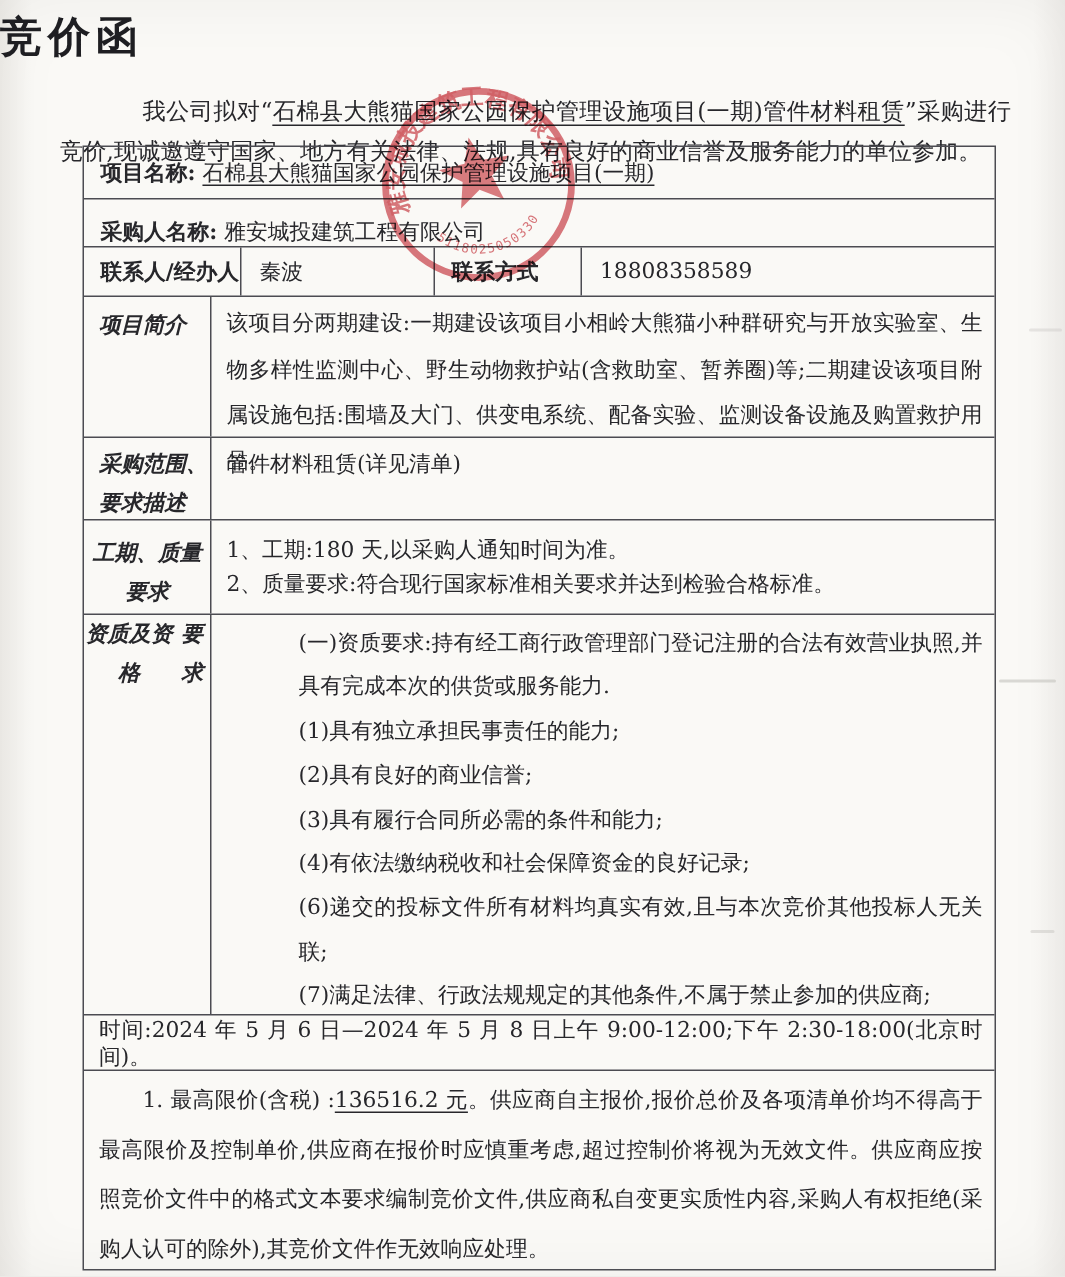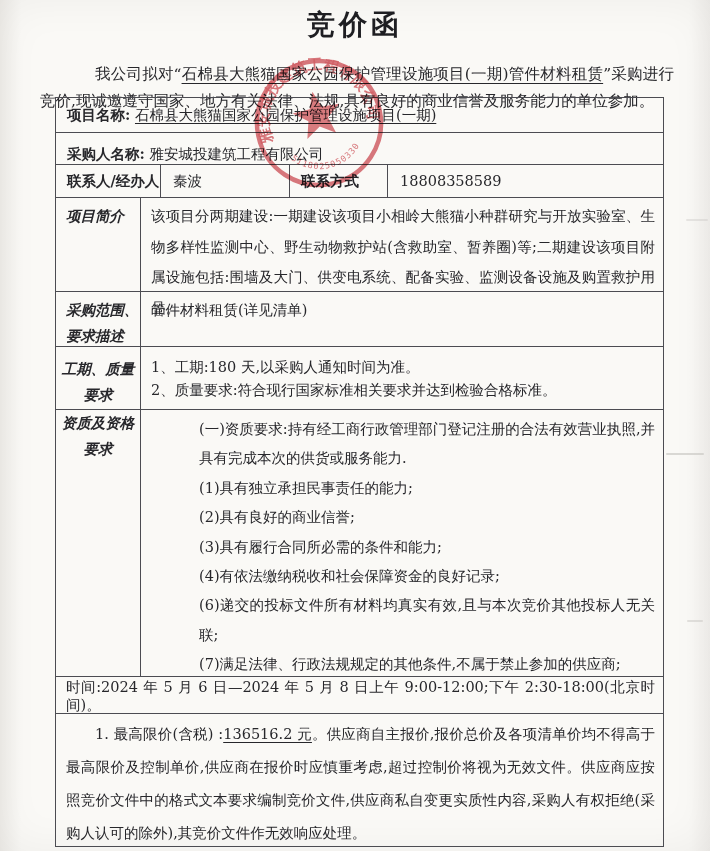--- a/index.html
+++ b/index.html
@@ -9,21 +9,21 @@
     font-family:"DejaVu Serif","Liberation Serif",serif;
     color:#2a2a2e;
   }
   .page{
     position:relative;width:710px;height:851px;overflow:hidden;
     background:linear-gradient(90deg,#efEDe9 0%,#faf9f6 3%,#faf9f6 97%,#f1efec 100%);
     box-shadow:inset 0 0 45px rgba(0,0,0,0.05);
   }
   .doc-title{
     position:absolute;top:6px;left:0;width:100%;
-    text-align:center;font-size:28px;font-weight:bold;letter-spacing:4px;
+    font-size:28px;font-weight:bold;letter-spacing:4px;
     color:#1e1e22;
   }
   .intro{
     position:absolute;top:45px;left:40px;width:634px;
     font-size:15.5px;line-height:27.5px;text-align:justify;
     text-indent:55px;color:#27272b;
   }
   .u{text-decoration:underline;text-underline-offset:4px;}
   .u2{text-decoration:underline;text-underline-offset:3px;}
 
@@ -55,21 +55,21 @@
   .r4{height:94px;}
   .r4 .lblcol{padding-top:9px;padding-left:10px;}
   .r4 .content{line-height:30.5px;padding-top:3px;}
   .r5{height:55px;}
   .r5 .lblcol{padding-top:5px;padding-left:10px;line-height:26px;}
   .r5 .content{padding-top:5px;line-height:26px;}
   .r6{height:63px;}
   .r6 .lblcol{text-align:center;padding-top:9px;line-height:26px;}
   .r6 .content{padding-top:9px;line-height:23px;}
   .r7{height:267px;}
-  .r7 .lblcol{display:flex;flex-direction:column;text-align:center;line-height:26px;}
+  .r7 .lblcol{display:flex;text-align:center;line-height:26px;}
   .r7 .content{padding-top:5px;}
   .r7 .qitem{line-height:29.4px;margin-left:48px;}
   .r8{height:37px;}
   .r8 .lblcol{padding-left:8px;line-height:18px;padding-top:1px;}
   .r8 .content{line-height:18px;padding-top:1px;}
   .r9{height:133px;}
   .r9 .lblcol{display:flex;align-items:center;justify-content:center;text-align:center;}
   .r9 .content{padding-top:4px;line-height:33px;text-indent:2em;}
 
   

